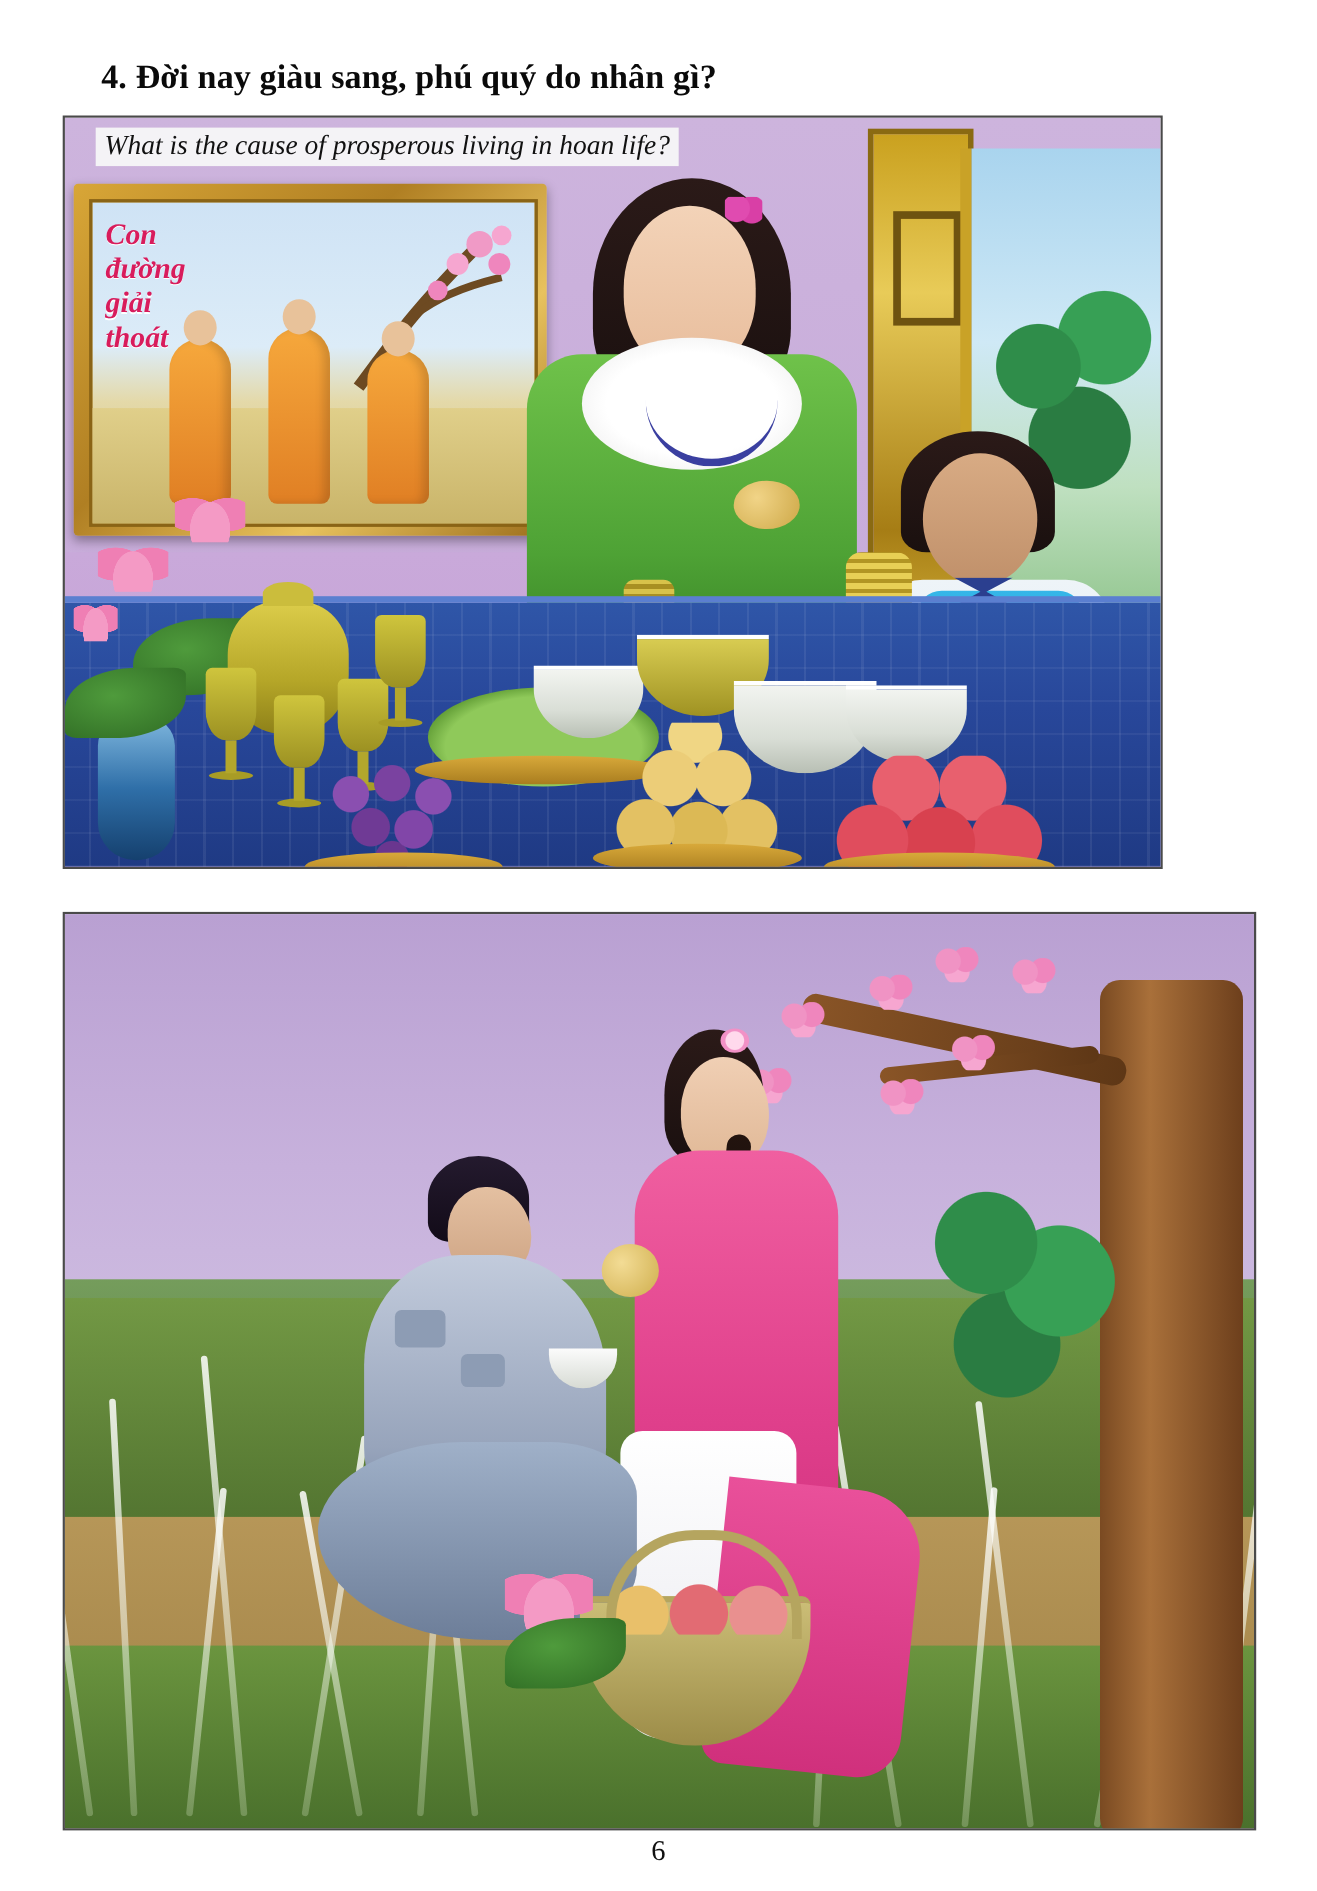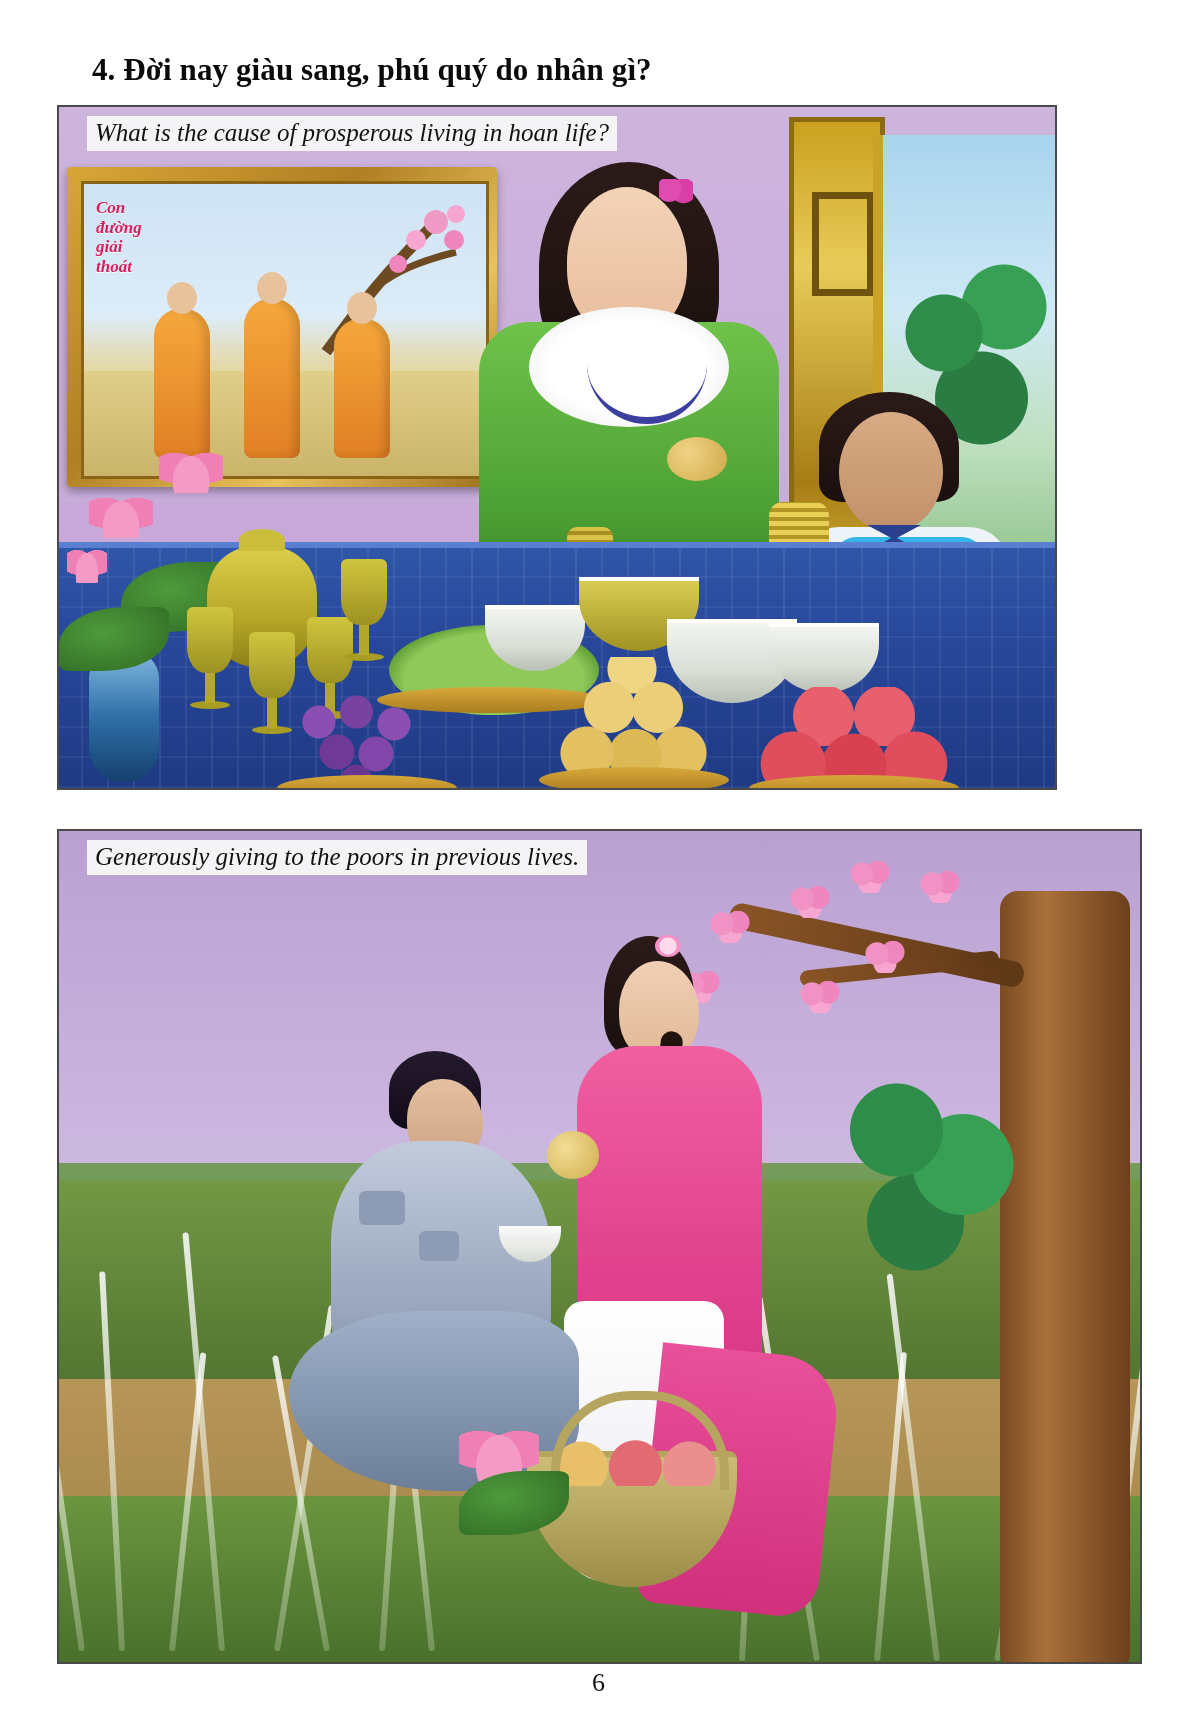--- a/index.html
+++ b/index.html
@@ -95,21 +95,21 @@
     overflow: hidden;
     border: 3px solid #8a6416;
   }
   .frame-text {
     position: absolute;
     left: 12px; top: 14px;
     color: #d81c5c;
     font-family: "Liberation Serif", serif;
     font-weight: bold;
     font-style: italic;
-    font-size: 17px;
+    font-size: 27px;
     line-height: 1.15;
     text-shadow: 0 1px 0 #fff;
   }
   .monk {
     position: absolute;
     bottom: 18px;
     width: 56px; height: 150px;
     background: linear-gradient(180deg,#f6a83c 0%, #e07f24 100%);
     border-radius: 28px 28px 8px 8px;
     box-shadow: inset -6px 0 8px rgba(0,0,0,.15);
@@ -561,18 +561,17 @@
     <div style="position:absolute;left:490px;top:595px;width:180px;height:60px;
                 background:
                   radial-gradient(circle at 18% 70%, #e9c06a 0 26px, transparent 27px),
                   radial-gradient(circle at 48% 68%, #e26b73 0 26px, transparent 27px),
                   radial-gradient(circle at 78% 70%, #e9908f 0 26px, transparent 27px);"></div>
     <div style="position:absolute;left:492px;top:560px;width:160px;height:90px;
                 border:9px solid #b5a55f;border-bottom:none;border-radius:80px 80px 0 0;"></div>
     <div class="lotus" style="left:400px; top:580px; width:80px; height:70px;"></div>
     <div class="leaf" style="left:400px;top:640px;width:110px;height:64px;"></div>
 
-    <div class="caption">Generously giving to the poors in previous lives.</div>
   </div>
 
   <div class="page-number">6</div>
 
 </div>
 
 </body></html>

